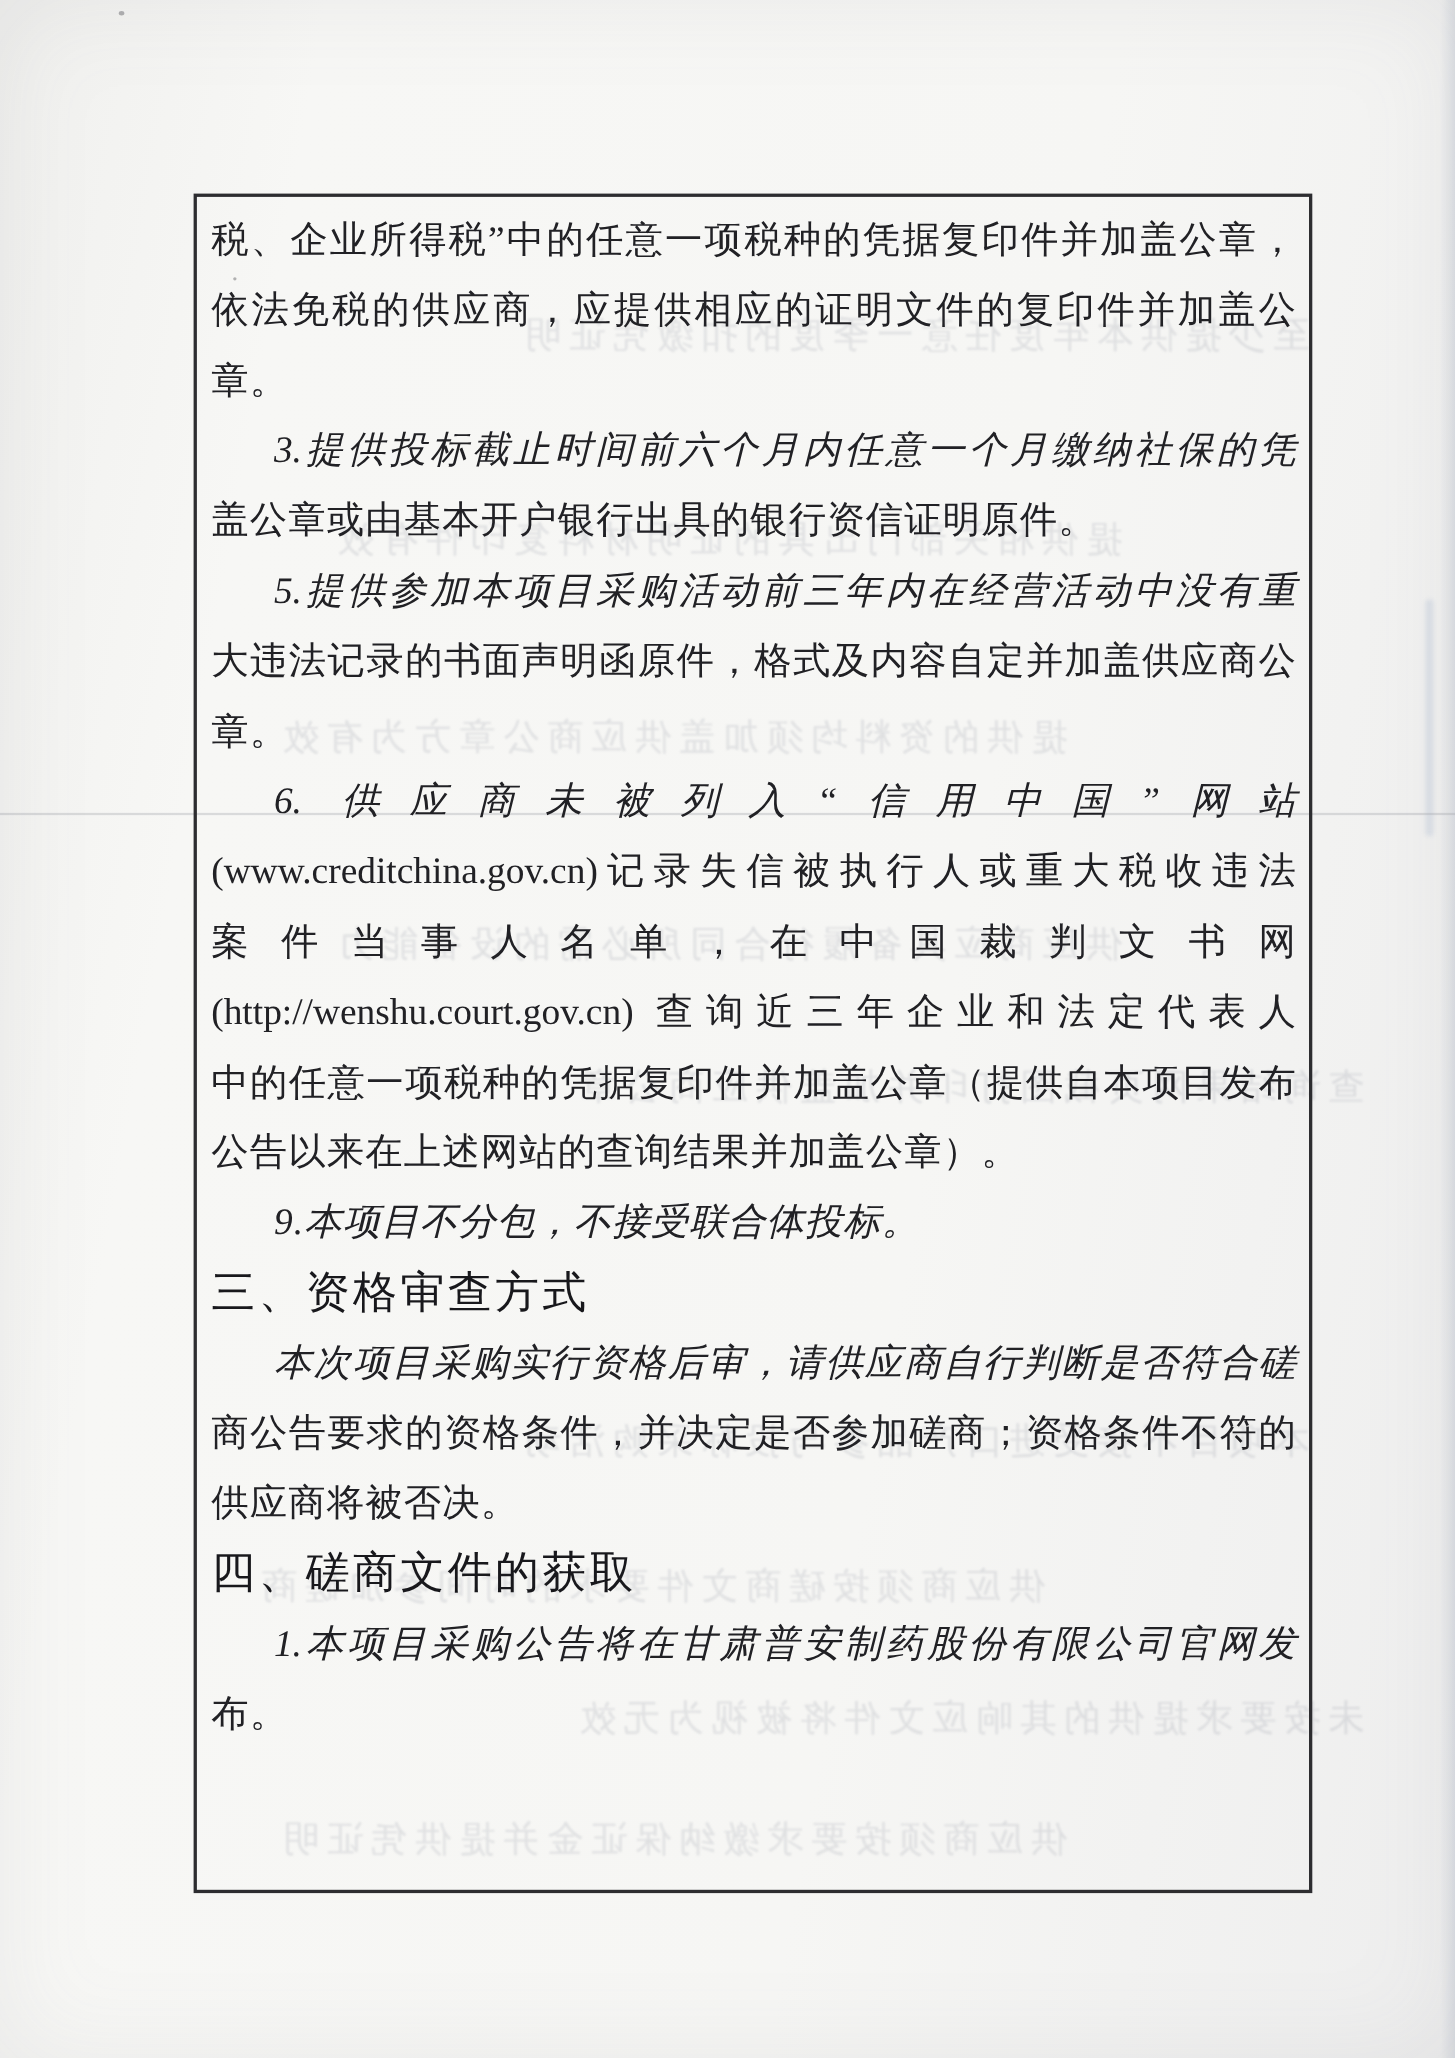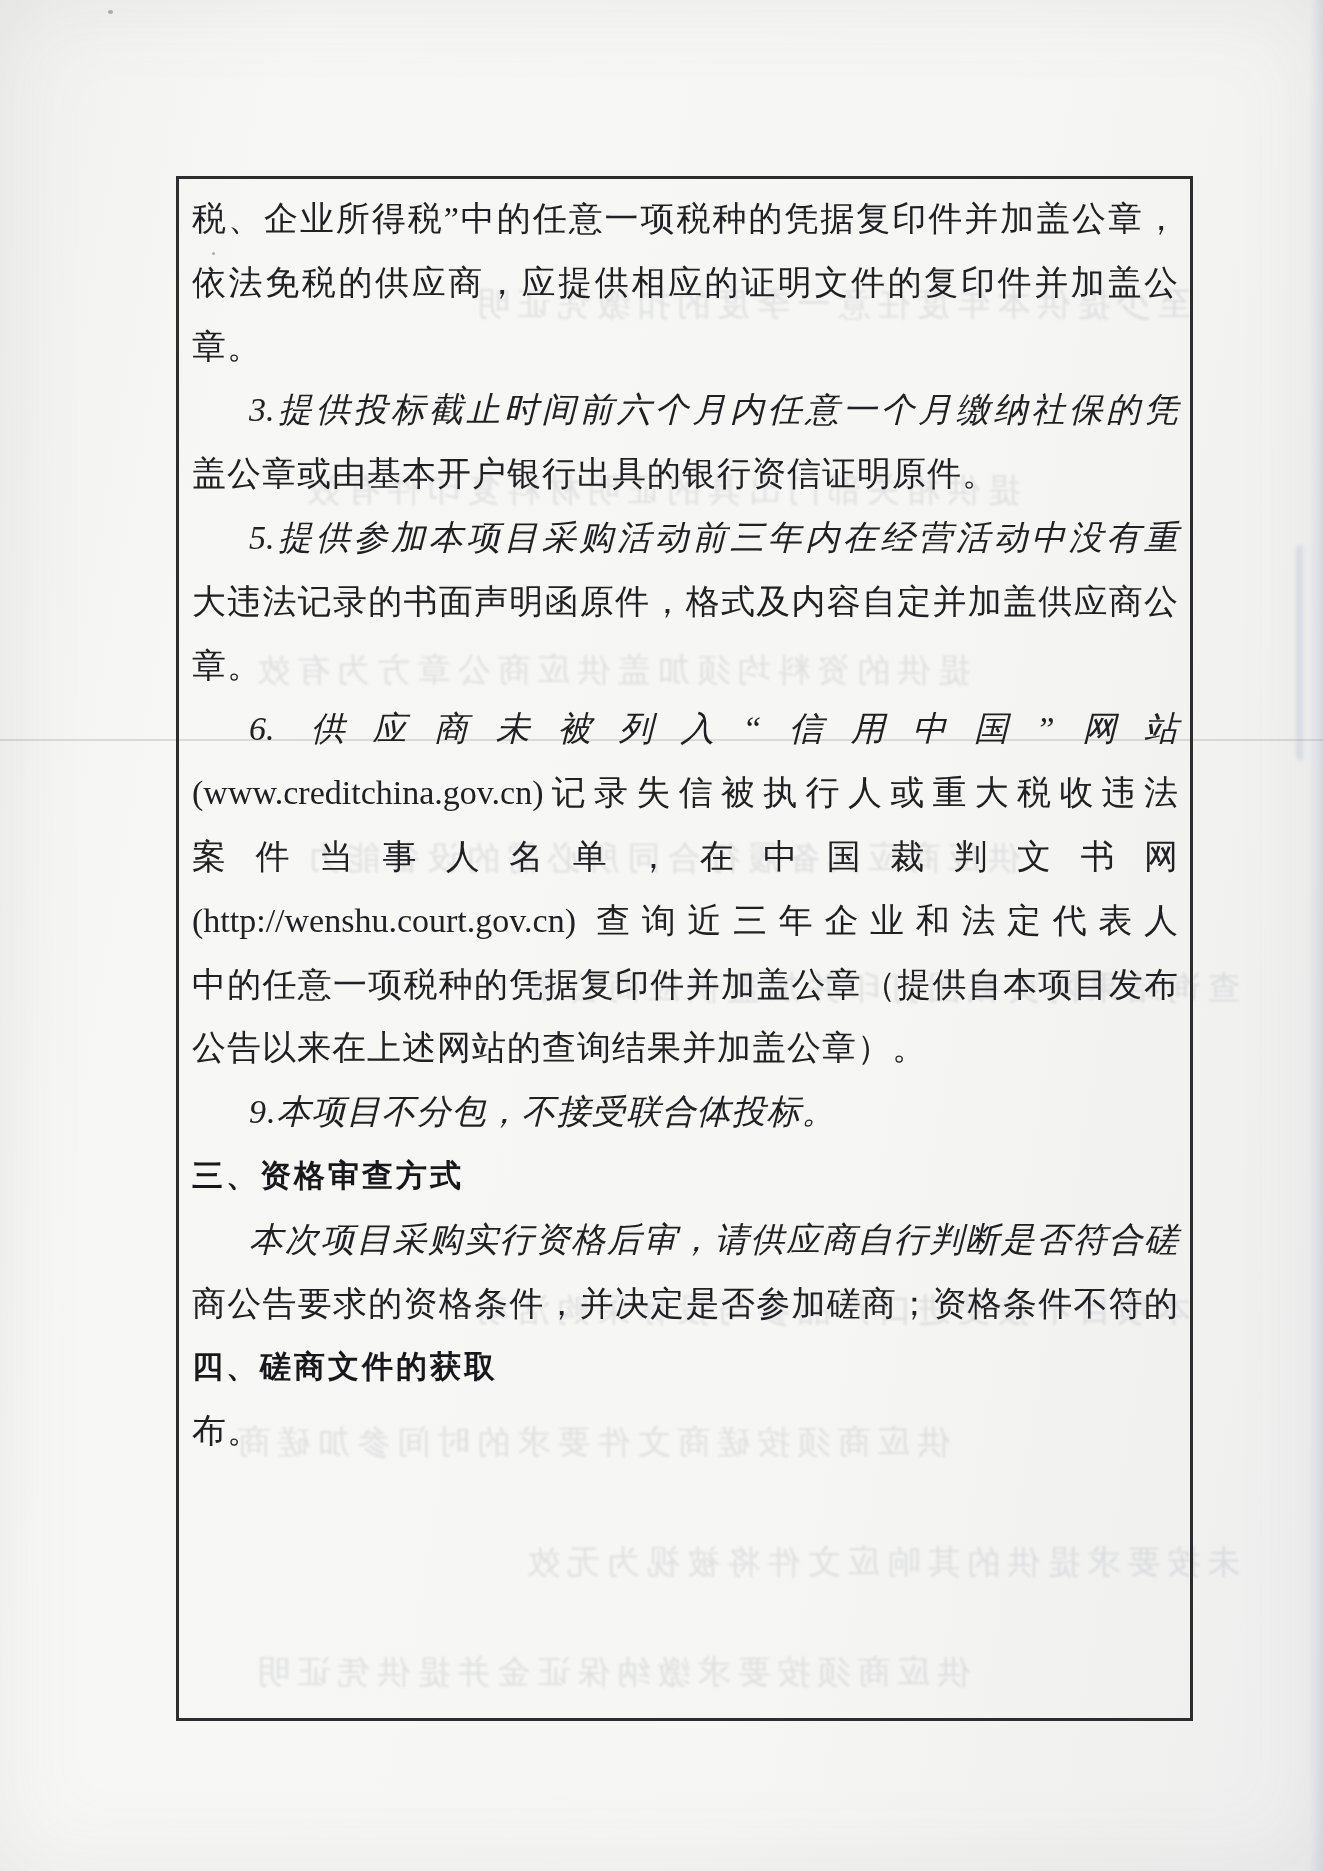--- a/index.html
+++ b/index.html
@@ -40,21 +40,21 @@
     height:63.8px;line-height:63.8px;
     font-size:34px;color:#212125;
     white-space:nowrap;overflow:visible;
     text-justify:inter-character;
   }
   .line.j{ text-align:justify; text-align-last:justify; white-space:normal; }
   .line.l{ text-align:left; letter-spacing:1px; }
   .line.indent{ text-indent:57px;font-style:italic; }
   .line.heading{
     font-family:"Liberation Sans","DejaVu Sans",sans-serif;
-    font-weight:700;font-size:31px;letter-spacing:3px;color:#18181c;
+    font-weight:400;font-size:40px;letter-spacing:3px;color:#18181c;
   }
   .ghost-layer{position:absolute;inset:0;pointer-events:none;}
   .ghost{
     position:absolute;
     transform:scaleX(-1);
     color:rgba(108,114,130,0.16);
     filter:blur(1.2px);
     font-size:33px;letter-spacing:7px;white-space:nowrap;
     font-family:"Liberation Serif","DejaVu Serif",serif;
   }
@@ -93,17 +93,19 @@
         <div class="line j indent">6. 供应商未被列入“信用中国”网站</div>
         <div class="line j">(www.creditchina.gov.cn)记录失信被执行人或重大税收违法</div>
         <div class="line j">案件当事人名单，在中国裁判文书网</div>
         <div class="line j">(http://wenshu.court.gov.cn) 查询近三年企业和法定代表人</div>
         <div class="line j">中的任意一项税种的凭据复印件并加盖公章（提供自本项目发布</div>
         <div class="line l">公告以来在上述网站的查询结果并加盖公章）。</div>
         <div class="line l indent">9.本项目不分包，不接受联合体投标。</div>
         <div class="line l heading">三、资格审查方式</div>
         <div class="line j indent">本次项目采购实行资格后审，请供应商自行判断是否符合磋</div>
         <div class="line j">商公告要求的资格条件，并决定是否参加磋商；资格条件不符的</div>
+        <div class="line l">供应商将被否决。</div>
         <div class="line l heading">四、磋商文件的获取</div>
+        <div class="line j indent">1.本项目采购公告将在甘肃普安制药股份有限公司官网发</div>
         <div class="line l">布。</div>
       </div>
   </div>
 </div>
 
 </body></html>

